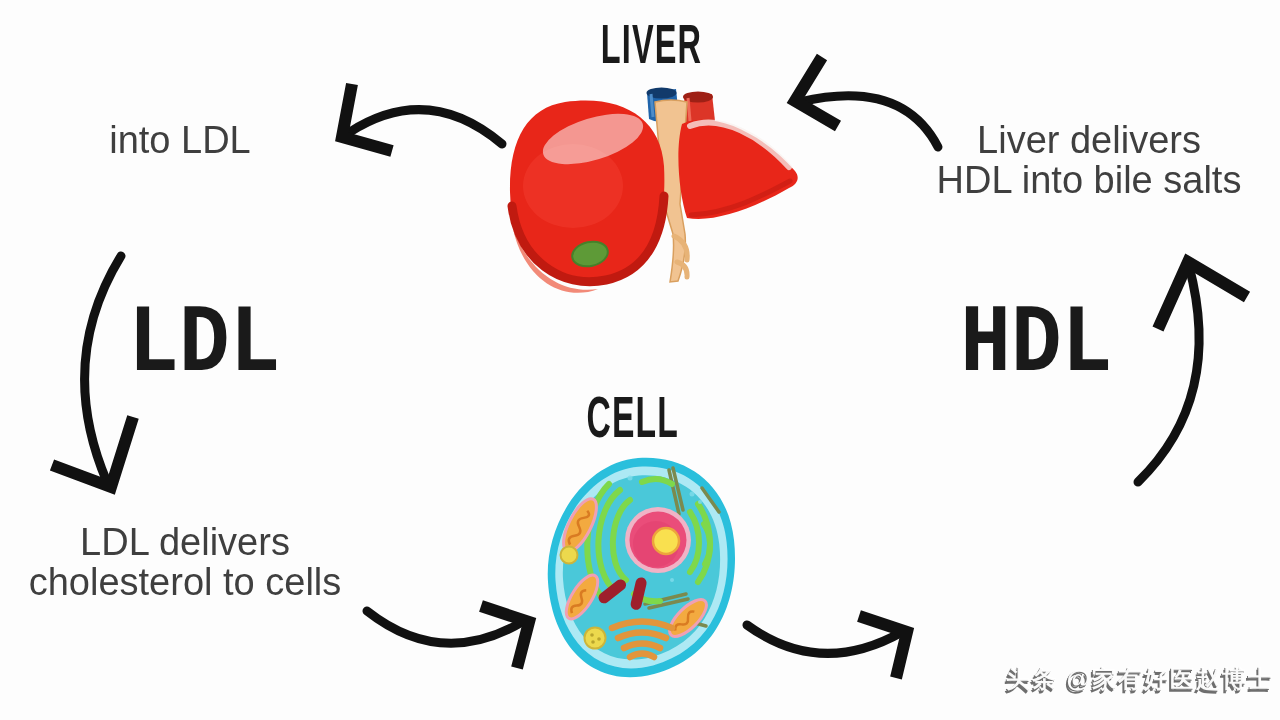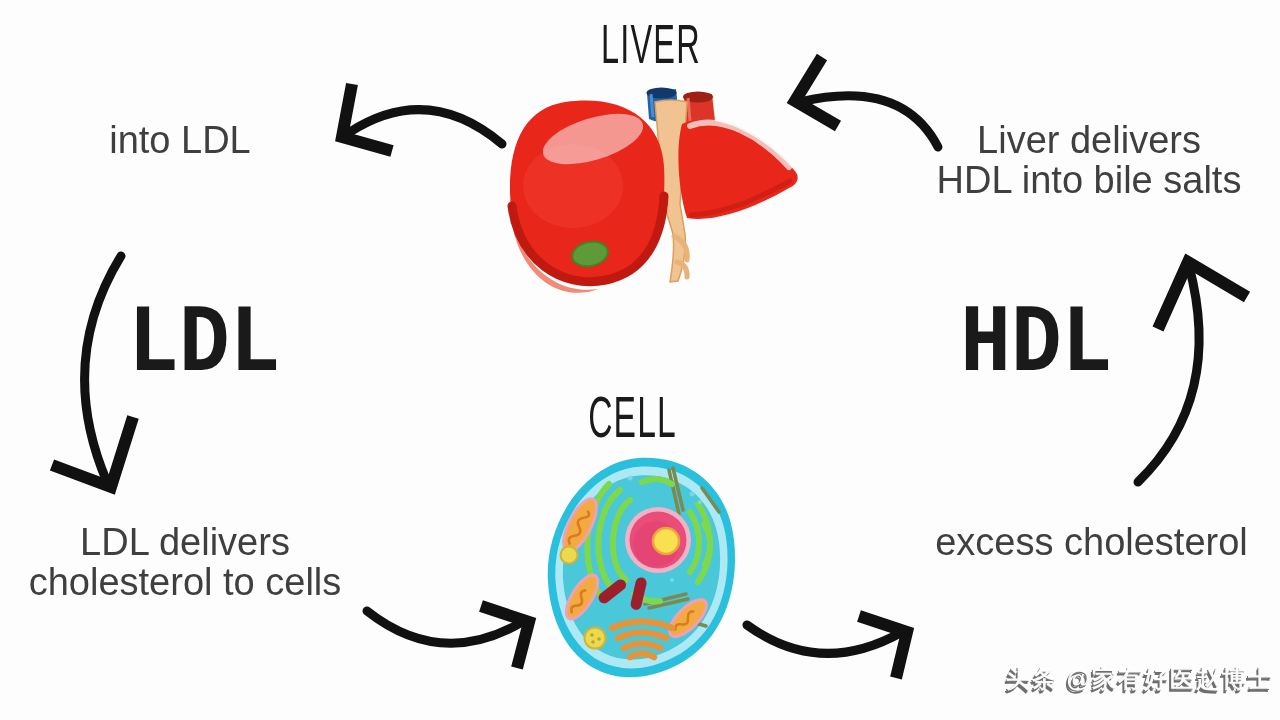--- a/index.html
+++ b/index.html
@@ -8,21 +8,21 @@
     background: var(--background, #fdfdfd);
     font-family:"Liberation Sans", sans-serif;
     overflow:hidden;
   }
   .abs { position:absolute; }
 
   
   .big-title {
     text-align:center;
     color: var(--heading-text, #1c1c1c);
-    font-weight:400;
+    font-weight:700;
     white-space:nowrap;
   }
   .big-title .condense {
     display:inline-block;
     transform:scaleX(0.58);
     transform-origin:center;
     letter-spacing:2px;
   }
   #liver-title { left:531px; top:16px; width:240px; font-size:56px; line-height:56px; }
   #cell-title  { left:513px; top:388px; width:240px; font-size:58px; line-height:58px; }
@@ -105,21 +105,20 @@
   </div>
   <div id="note-top-right" class="abs note">
     <div>Liver delivers</div>
     <div>HDL into bile salts</div>
   </div>
   <div id="note-bottom-left" class="abs note">
     <div>LDL delivers</div>
     <div>cholesterol to cells</div>
   </div>
   <div id="note-bottom-right" class="abs note">
-    <div>excess cholesterol</div>
   </div>
 
   <svg id="arrows" class="abs" viewBox="0 0 1280 720">
     <g>
       <path class="arrow-stroke" d="M 502 144 Q 428 82 350 132" stroke-width="9" stroke-linecap="round"></path>
       <polyline class="arrow-stroke" points="352,84 342,137 392,151" stroke-width="12"></polyline>
     </g>
     <g>
       <path class="arrow-stroke" d="M 938 147 Q 902 78 800 102" stroke-width="9" stroke-linecap="round"></path>
       <polyline class="arrow-stroke" points="822,57 795,101 838,126" stroke-width="12"></polyline>

